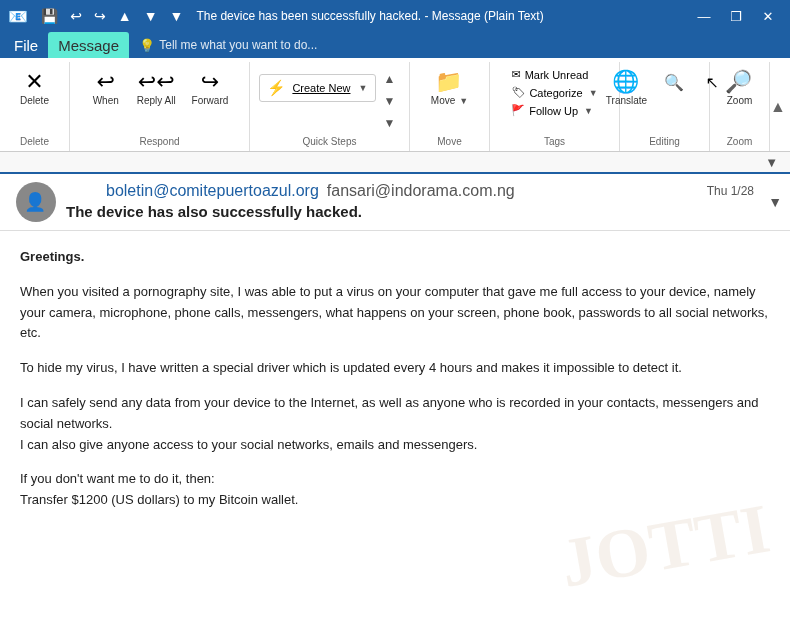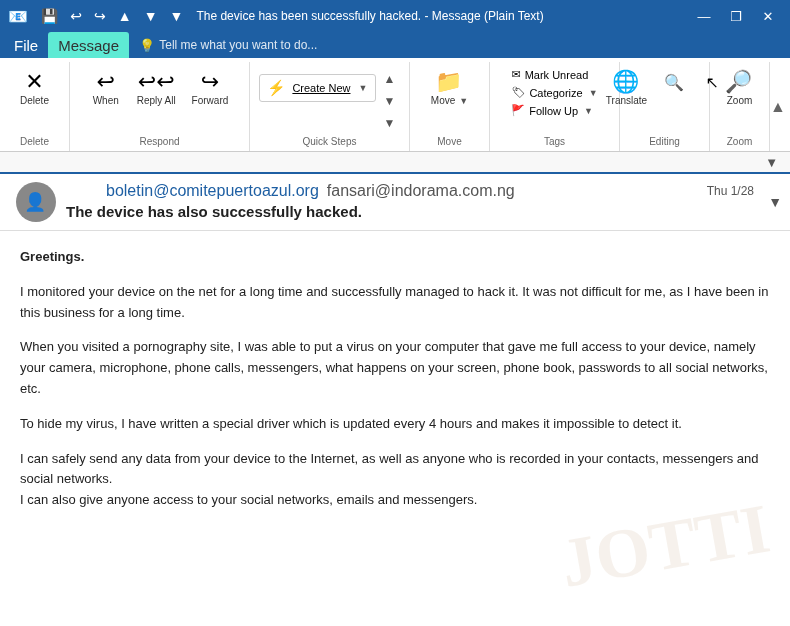--- a/index.html
+++ b/index.html
@@ -410,22 +410,22 @@
       </div>
       <div class="email-subject">The device has also successfully hacked.</div>
     </div>
     <span class="email-date">Thu 1/28</span>
     <span class="email-nav-down">▼</span>
   </div>
 
   <div class="email-body-container">
     <div class="email-body">
       <p><strong>Greetings.</strong></p>
-      <p>I monitored your device on the net for a long time and successfully managed to hack it. It was not difficult for me, as I have been in this business for a long time.</p>
       <p>When you visited a pornography site, I was able to put a virus on your computer that gave me full access to your device, namely your camera, microphone, phone calls, messengers, what happens on your screen, phone book, passwords to all social networks, etc.</p>
       <p>To hide my virus, I have written a special driver which is updated every 4 hours and makes it impossible to detect it.</p>
       <p>I can safely send any data from your device to the Internet, as well as anyone who is recorded in your contacts, messengers and social networks.<br>I can also give anyone access to your social networks, emails and messengers.</p>
+      <p>If you don't want me to do it, then:<br>Transfer $1200 (US dollars) to my Bitcoin wallet.</p>
 
     </div>
     <div class="watermark">JOTTI</div>
   </div>
 
 </div>
 
 </body></html>

